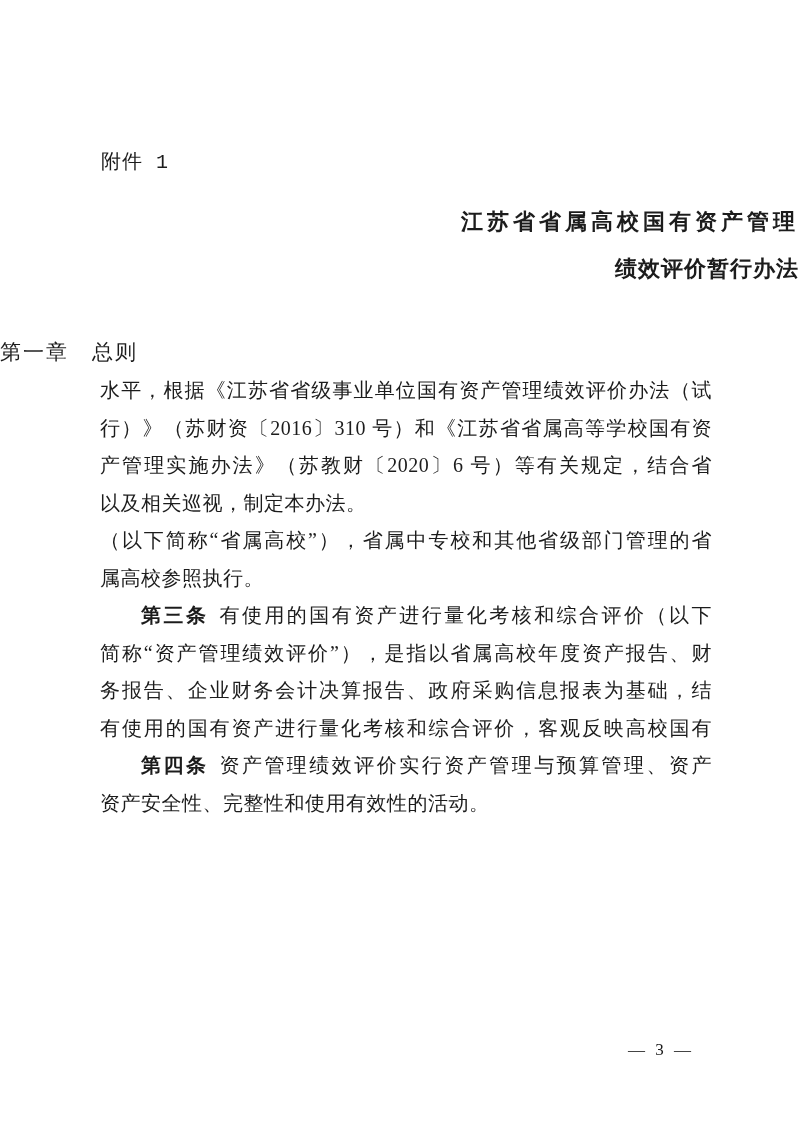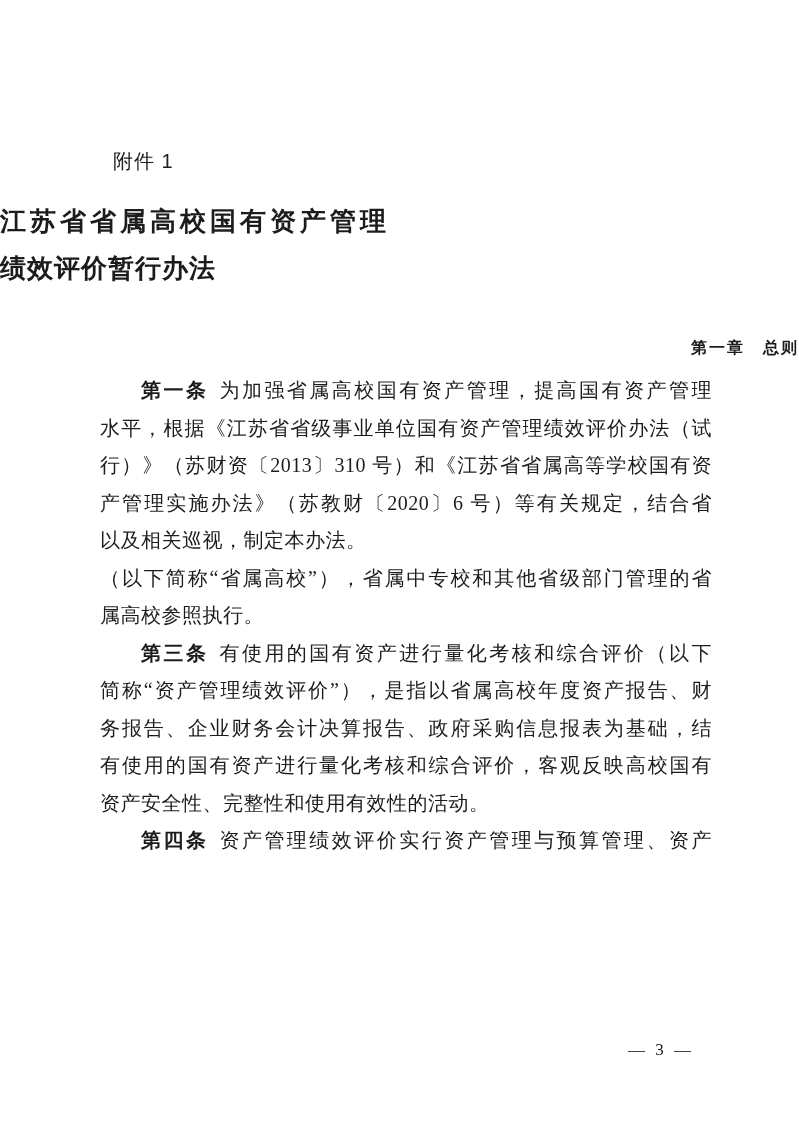--- a/index.html
+++ b/index.html
@@ -12,47 +12,47 @@
     width: 799px;
     height: 1132px;
     margin: 0 auto;
     background: #ffffff;
     color: #1c1c1c;
     font-family: "Liberation Serif", "DejaVu Serif", serif;
     overflow: hidden;
   }
   .attachment-label {
     position: absolute;
-    left: 113px;
+    left: 101px;
     top: 148px;
     font-size: 20px;
     font-weight: 500;
     letter-spacing: 1px;
-    font-family: Liberation Sans, sans-serif;
+    font-family: Liberation Mono, monospace;
   }
   .doc-title {
     position: absolute;
     left: 0;
     right: 0;
     top: 198px;
-    text-align: left;
+    text-align: right;
     font-weight: 700;
-    font-size: 26px;
+    font-size: 22px;
     line-height: 47px;
   }
   .doc-title .t1 { letter-spacing: 4px; }
   .doc-title .t2 { letter-spacing: 1px; }
   .chapter-heading {
     position: absolute;
     left: 0;
     right: 0;
     top: 338px;
-    text-align: right;
-    font-weight: 700;
-    font-size: 16px;
+    text-align: left;
+    font-weight: 400;
+    font-size: 21px;
     letter-spacing: 2px;
   }
   .body-block {
     position: absolute;
     left: 100px;
     top: 372px;
     width: 612px;
   }
   .line {
     margin: 0;
@@ -89,30 +89,29 @@
   <div class="attachment-label">附件 1</div>
 
   <div class="doc-title">
     <div class="t1">江苏省省属高校国有资产管理</div>
     <div class="t2">绩效评价暂行办法</div>
   </div>
 
   <div class="chapter-heading">第一章　总则</div>
 
   <div class="body-block">
-    <p class="line indent"><b class="lead">第一条</b><span>为加强省属高校国有资产管理，提高国有资产管理</span></p>
     <p class="line"><span>水平，根据《江苏省省级事业单位国有资产管理绩效评价办法（试</span></p>
-    <p class="line"><span>行）》（苏财资〔2013〕310 号）和《江苏省省属高等学校国有资</span></p>
+    <p class="line"><span>行）》（苏财资〔2016〕310 号）和《江苏省省属高等学校国有资</span></p>
     <p class="line"><span>产管理实施办法》（苏教财〔2020〕6 号）等有关规定，结合省</span></p>
     <p class="line para-end"><span>以及相关巡视，制定本办法。</span></p>
     <p class="line"><span>（以下简称“省属高校”），省属中专校和其他省级部门管理的省</span></p>
     <p class="line para-end"><span>属高校参照执行。</span></p>
     <p class="line indent"><b class="lead">第三条</b><span>有使用的国有资产进行量化考核和综合评价（以下</span></p>
     <p class="line"><span>简称“资产管理绩效评价”），是指以省属高校年度资产报告、财</span></p>
     <p class="line"><span>务报告、企业财务会计决算报告、政府采购信息报表为基础，结</span></p>
     <p class="line"><span>有使用的国有资产进行量化考核和综合评价，客观反映高校国有</span></p>
+    <p class="line indent"><b class="lead">第四条</b><span>资产管理绩效评价实行资产管理与预算管理、资产</span></p>
     <p class="line para-end"><span>资产安全性、完整性和使用有效性的活动。</span></p>
-    <p class="line indent"><b class="lead">第四条</b><span>资产管理绩效评价实行资产管理与预算管理、资产</span></p>
   </div>
 
   <div class="page-number">— 3 —</div>
 
 </div>
 
 </body></html>

